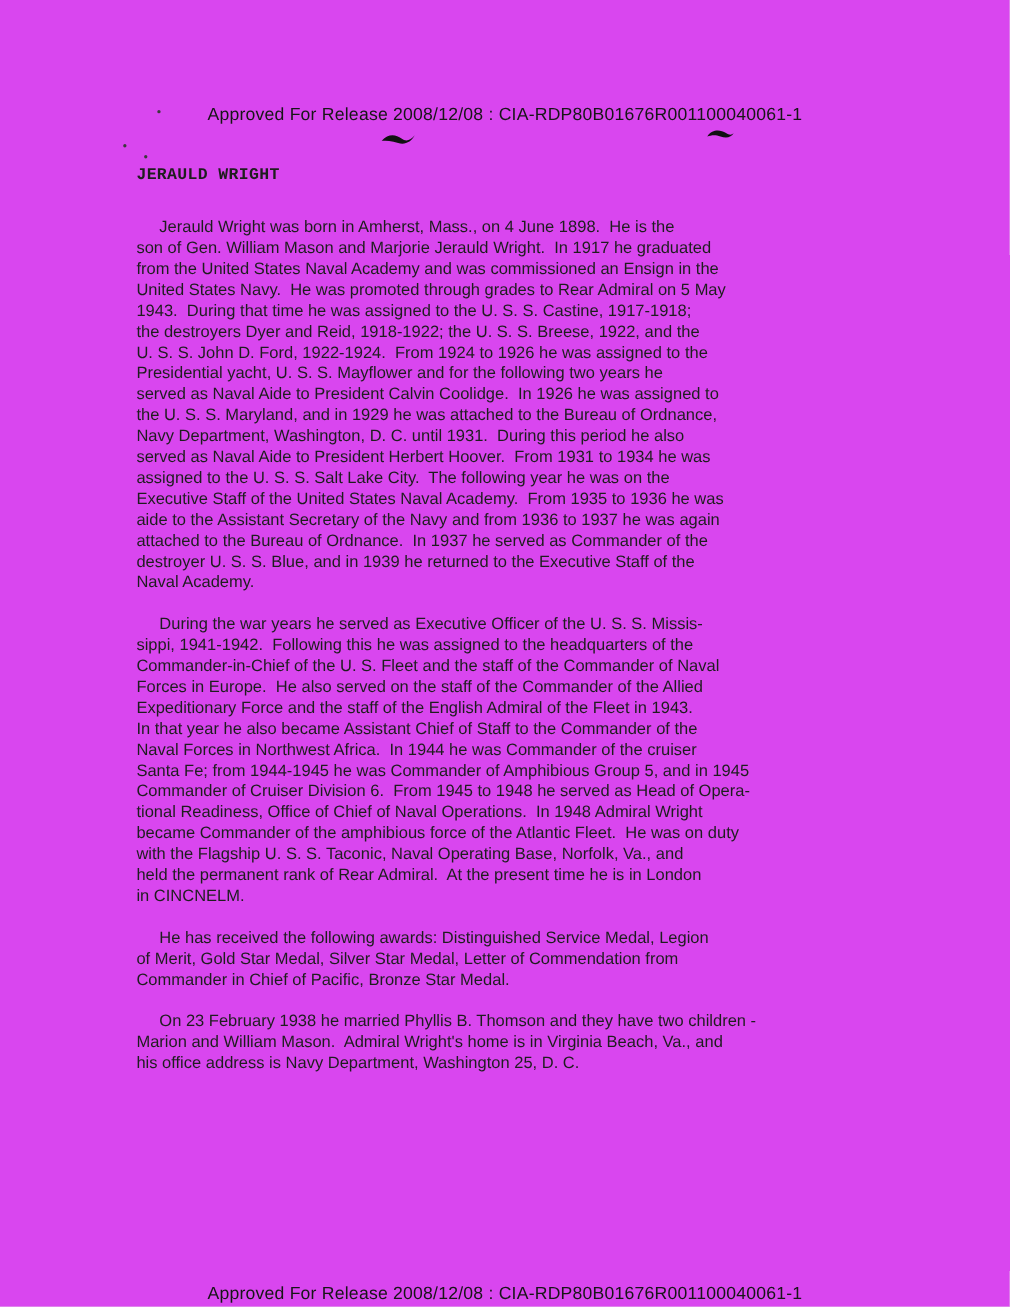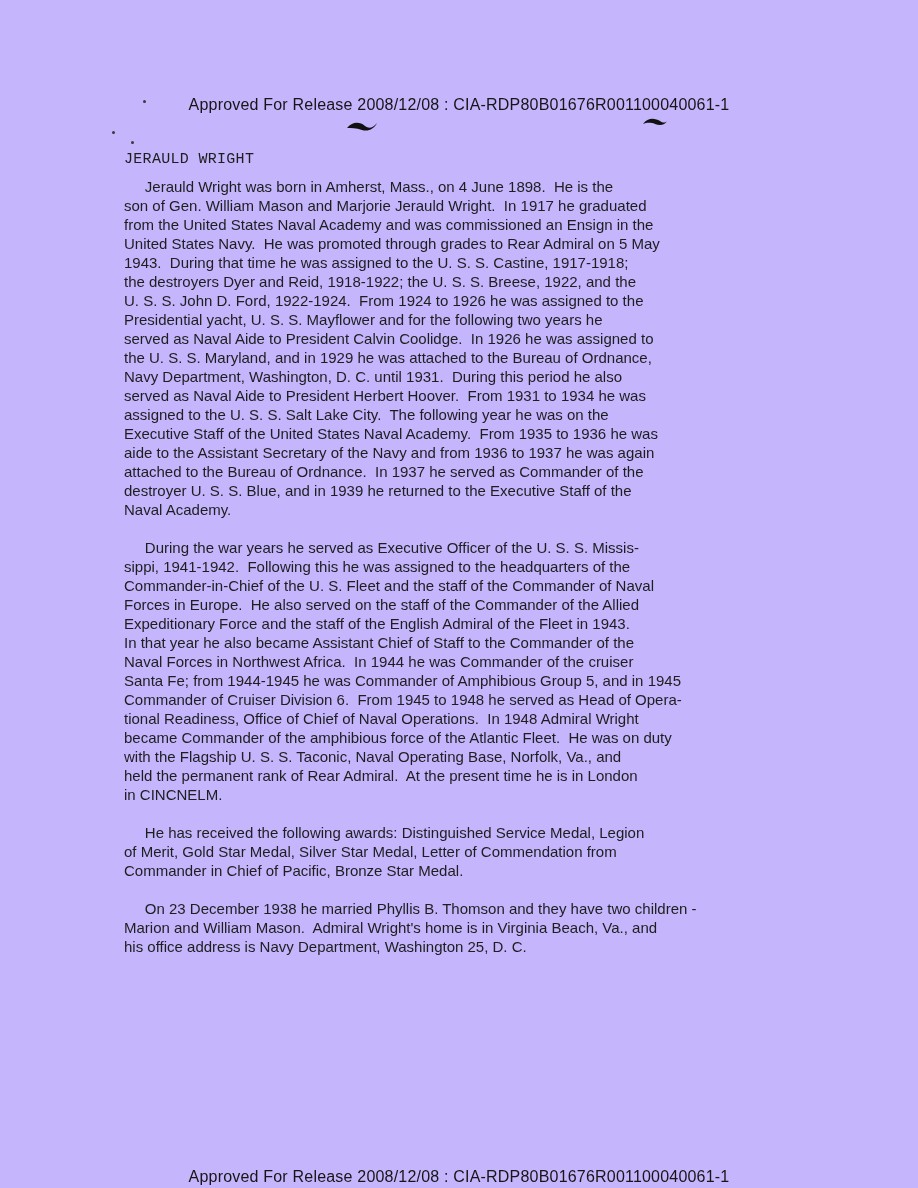--- a/index.html
+++ b/index.html
@@ -5,21 +5,21 @@
   html, body {
     margin: 0;
     padding: 0;
     background: #e8e8e6;
   }
   .page {
     position: relative;
     width: 918px;
     height: 1188px;
     margin: 0 auto;
-    background: #c4b5fd;
+    background: #d946ef;
     overflow: hidden;
     font-family: "Liberation Mono", "DejaVu Sans Mono", monospace;
     color: #1e1e1e;
   }
   .stamp {
     position: absolute;
     left: 0;
     width: 100%;
     text-align: center;
     font-family: "Liberation Sans", "DejaVu Sans", sans-serif;
@@ -42,23 +42,24 @@
   .speck.c { top: 141px; left: 131px; width: 3px; height: 3px; }
   .doc {
     position: absolute;
     top: 150px;
     left: 124px;
     width: 740px;
   }
   .doc-title {
     font-size: 15px;
     line-height: 19px;
-    margin: 0 0 8px 0;
+    margin: 0 0 28px 0;
     letter-spacing: 0.3px;
     white-space: pre;
+    font-weight: bold;
   }
   .para {
     font-family: Liberation Sans, sans-serif;
     font-size: 15px;
     line-height: 19px;
     margin: 0 0 19px 0;
     white-space: pre;
     letter-spacing: 0;
   }
 </style>
@@ -115,20 +116,20 @@
 tional Readiness, Office of Chief of Naval Operations.  In 1948 Admiral Wright
 became Commander of the amphibious force of the Atlantic Fleet.  He was on duty
 with the Flagship U. S. S. Taconic, Naval Operating Base, Norfolk, Va., and
 held the permanent rank of Rear Admiral.  At the present time he is in London
 in CINCNELM.</pre>
 
     <pre class="para">     He has received the following awards: Distinguished Service Medal, Legion
 of Merit, Gold Star Medal, Silver Star Medal, Letter of Commendation from
 Commander in Chief of Pacific, Bronze Star Medal.</pre>
 
-    <pre class="para">     On 23 December 1938 he married Phyllis B. Thomson and they have two children -
+    <pre class="para">     On 23 February 1938 he married Phyllis B. Thomson and they have two children -
 Marion and William Mason.  Admiral Wright's home is in Virginia Beach, Va., and
 his office address is Navy Department, Washington 25, D. C.</pre>
   </div>
 
   <div class="stamp footer">Approved For Release 2008/12/08 : CIA-RDP80B01676R001100040061-1</div>
 
 </div>
 
 </body></html>

